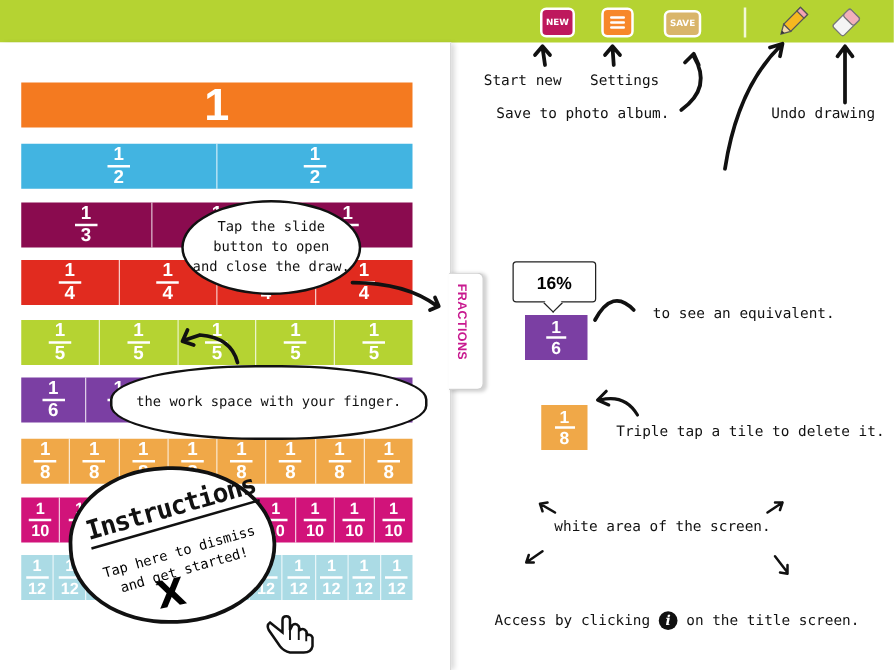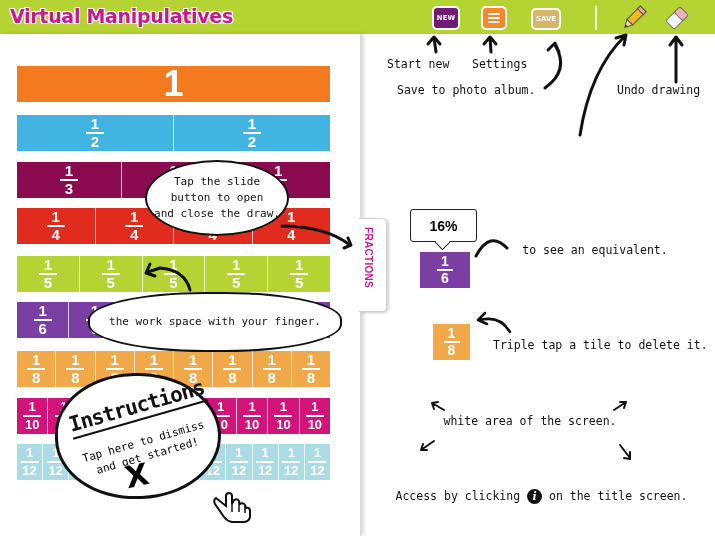--- a/index.html
+++ b/index.html
@@ -1,21 +1,21 @@
 <!DOCTYPE html>
 <html><head>
 <meta charset="utf-8">
 <style>
   html, body { margin:0; padding:0; }
   body { width:715px; height:536px; position:relative; overflow:hidden; background:#fff; font-family:"DejaVu Sans", sans-serif; }
   .topbar { position:absolute; left:0; top:0; width:715px; height:34px; background:#b5d332; }
   .app-title { position:absolute; left:10px; top:5px; font-family:"DejaVu Sans", sans-serif; font-weight:bold; font-size:19px; color:#c8198f;
     text-shadow: 0 0 2px #fff, 0 0 2px #fff, 1px 1px 0 #fff, -1px -1px 0 #fff, 1px -1px 0 #fff, -1px 1px 0 #fff; letter-spacing:-0.3px; }
   .tbtn { position:absolute; top:6px; width:26px; height:22px; border-radius:5px; display:flex; align-items:center; justify-content:center; font-size:7px; font-weight:bold; color:#fff; }
-  .tbtn.new { left:432px; background:#701a75; border:2px solid #fff; width:24px; height:20px; }
+  .tbtn.new { left:432px; background:#be185d; border:2px solid #fff; width:24px; height:20px; }
   .tbtn.settings { left:481px; background:#f7872a; border:2px solid #fff; width:22px; height:20px; }
   .tbtn.save { left:531px; background:#d9b56a; border:2px solid #fff; width:26px; height:18px; top:8px; }
   .settings-lines { width:12px; height:10px; display:flex; flex-direction:column; justify-content:space-between; }
   .settings-lines span { display:block; height:2px; background:#fff; border-radius:1px; }
   .divider { position:absolute; left:595px; top:6px; width:2px; height:24px; background:#f2f8d6; }
   .pencil { position:absolute; left:620px; top:4px; width:28px; height:28px; }
   .eraser { position:absolute; left:663px; top:4px; width:28px; height:28px; }
 
   .drawer { position:absolute; left:0; top:34px; width:360px; height:502px; background:#fff; border-right:1px solid #d9d9d9; box-shadow: 3px 0 4px rgba(0,0,0,0.15); }
   .row { position:absolute; left:17px; width:313px; height:36px; display:flex; }
@@ -45,21 +45,20 @@
   .instr-x { position:absolute; left:66px; top:82px; font-family:"DejaVu Sans", sans-serif; font-size:30px; font-weight:bold; transform:rotate(-10deg); }
 
   .info-icon { display:inline-block; width:15px; height:15px; border-radius:50%; background:#111; color:#fff; font-family:"DejaVu Serif", serif; font-style:italic; font-weight:bold; font-size:11px; line-height:15px; text-align:center; vertical-align:middle; }
   .u { text-decoration:underline; text-decoration-thickness:2px; }
   svg.arrows { position:absolute; left:0; top:0; width:715px; height:536px; pointer-events:none; }
 </style>
 </head>
 <body>
 
 <div class="topbar">
-  <div class="app-title">Virtual Manipulatives</div>
   <div class="tbtn new">NEW</div>
   <div class="tbtn settings">
     <div class="settings-lines">
         <span></span>
         <span></span>
         <span></span>
       </div>
   </div>
   <div class="tbtn save">SAVE</div>
   <div class="divider"></div>

